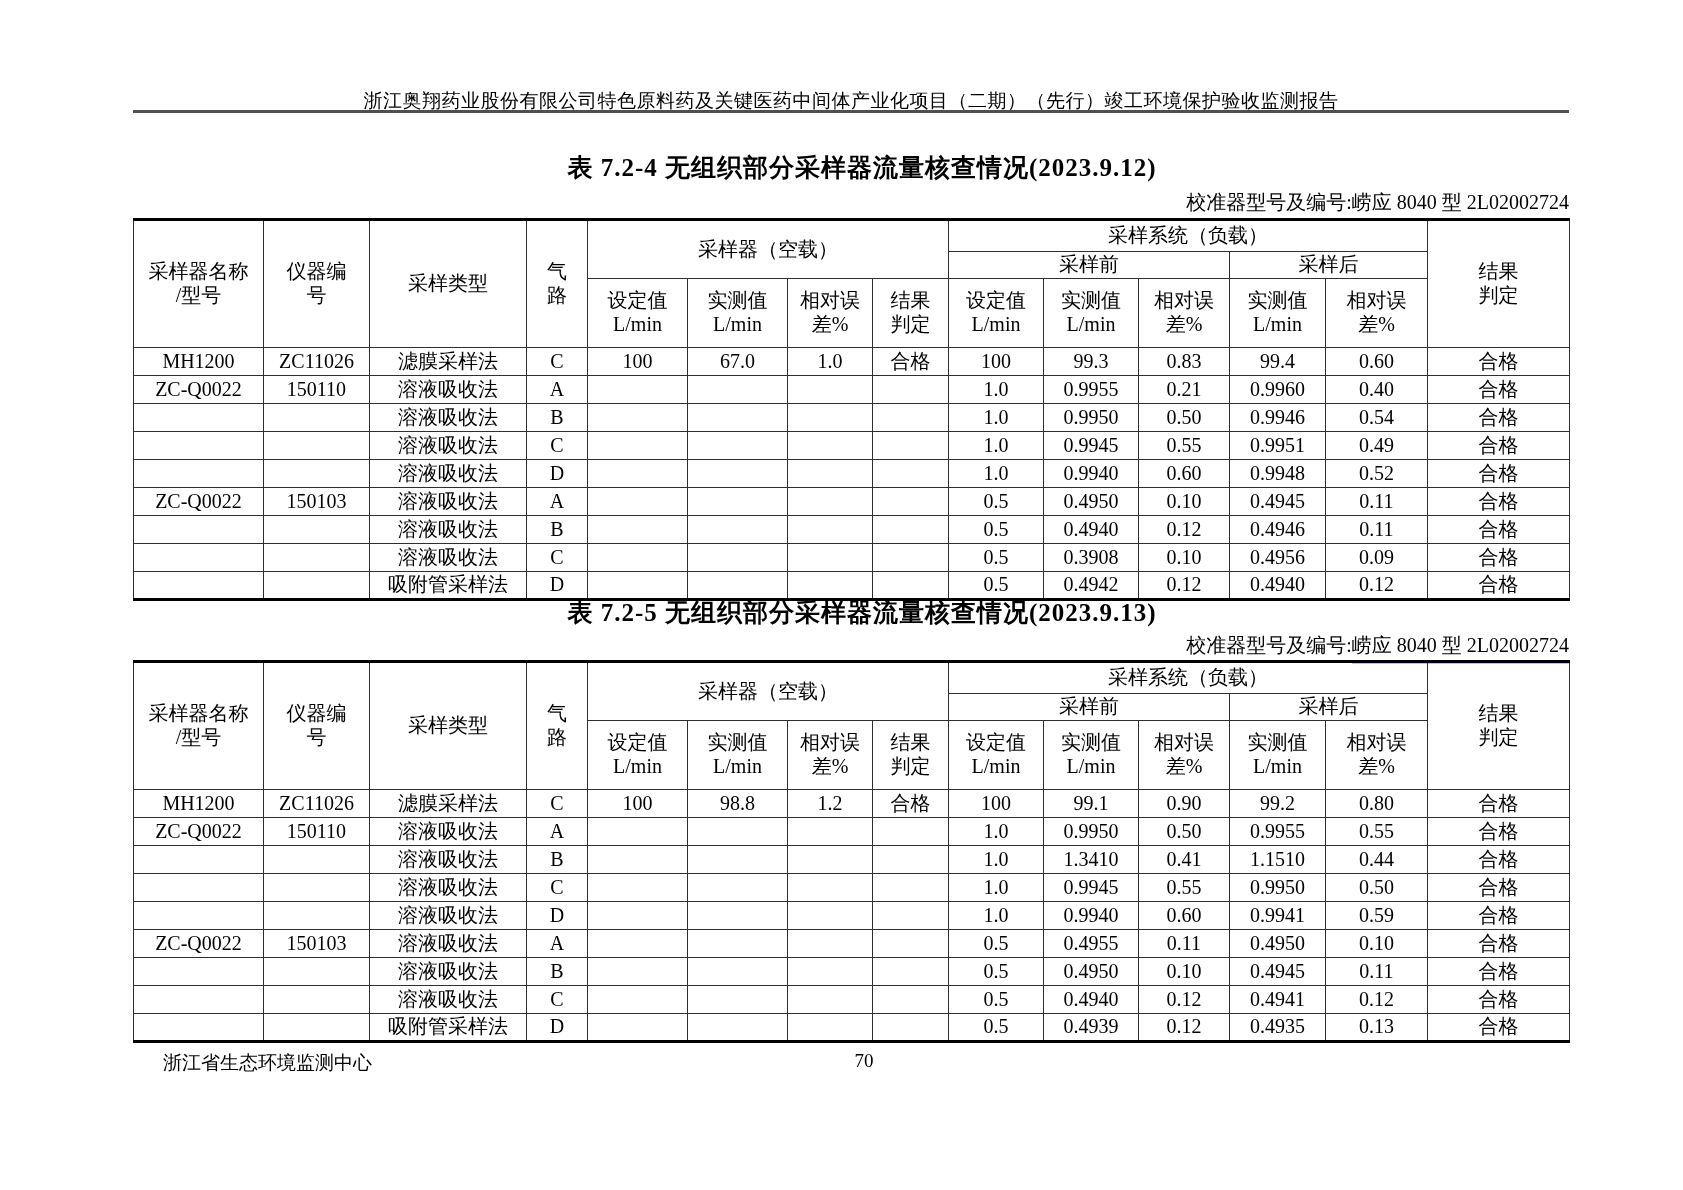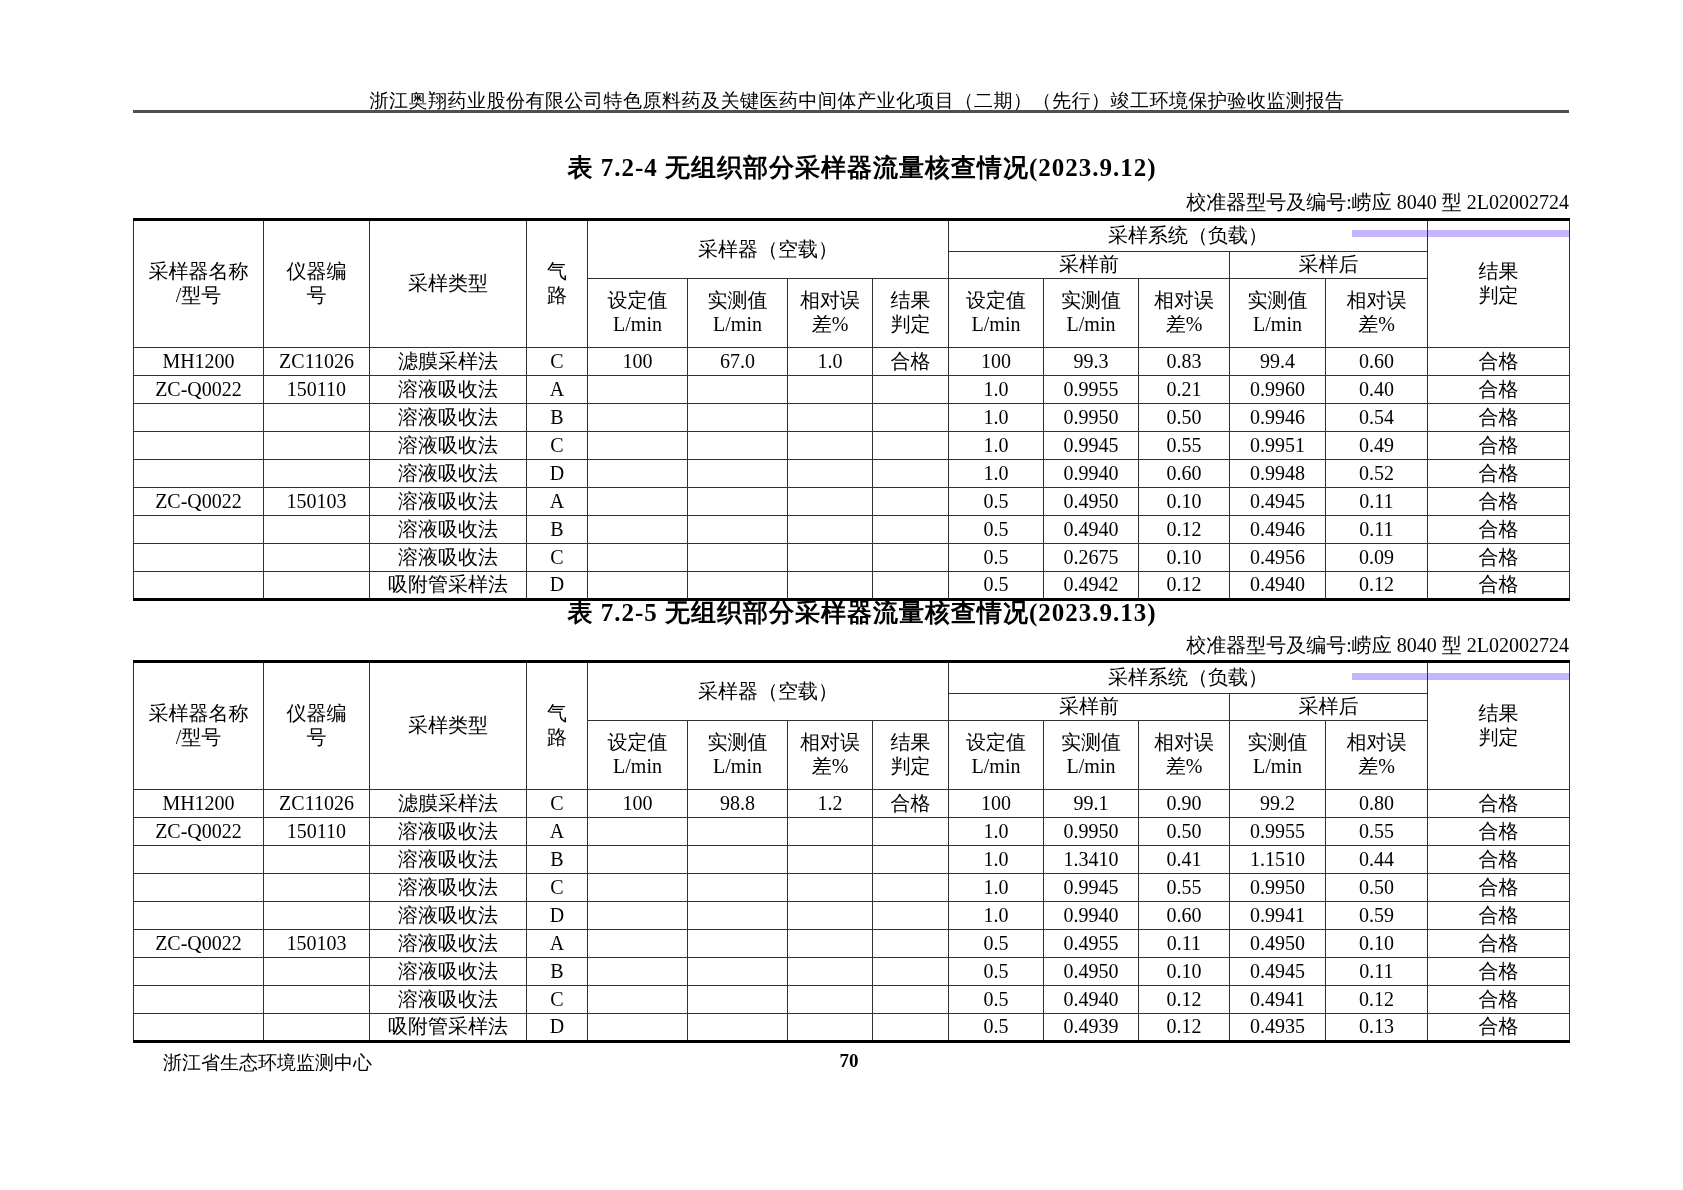--- a/index.html
+++ b/index.html
@@ -6,40 +6,40 @@
   .page{
     position:relative;
     width:1683px;height:1190px;
     margin:0 auto;
     background:#ffffff;
     font-family:"Liberation Serif","DejaVu Serif",serif;
     color:#000;
     overflow:hidden;
   }
   .doc-header-text{
-    position:absolute;top:88px;left:139px;width:1436px;
+    position:absolute;top:88px;left:133px;width:1436px;
     text-align:center;font-size:19px;letter-spacing:0.5px;white-space:nowrap;
   }
   .doc-header-rule{
     position:absolute;top:110px;left:133px;width:1436px;
     border-top:3px solid #4f4f4f;
   }
   .table-title{
     position:absolute;left:144px;width:1436px;
     text-align:center;font-weight:bold;font-size:25px;letter-spacing:1px;
   }
   .title-1{top:151px;}
   .title-2{top:596px;text-align:center;}
   .calibrator{
     position:absolute;right:114px;
     font-size:20px;white-space:nowrap;
   }
   .cal-1{top:189px;}
   .cal-2{top:632px;}
-  .calibrator .cal-value{border-bottom:7px solid #c4b5fd;padding-bottom:17px;}
+  .calibrator .cal-value{border-bottom:1px solid #c4b5fd;padding-bottom:7px;}
   table.flow{
     position:absolute;left:133px;
     width:1436px;
     border-collapse:collapse;
     table-layout:fixed;
     border-top:3px solid #000;
     border-bottom:3px solid #000;
   }
   .tbl-1{top:218px;}
   .tbl-2{top:660px;}
@@ -55,22 +55,22 @@
     overflow:hidden;
   }
   table.flow tr.h1{height:32px;}
   table.flow tr.h2{height:27px;}
   table.flow tr.h3{height:69px;}
   table.flow tbody tr{height:28px;}
   .footer-org{
     position:absolute;top:1050px;left:163px;font-size:19px;
   }
   .footer-page{
-    position:absolute;top:1050px;left:131px;width:1436px;
-    text-align:center;font-size:19px;font-weight:bold;
+    position:absolute;top:1050px;left:146px;width:1436px;
+    text-align:center;font-size:19px;
   }
 </style>
 </head>
 <body>
 
 <div class="page">
 
   <div class="doc-header-text">浙江奥翔药业股份有限公司特色原料药及关键医药中间体产业化项目（二期）（先行）竣工环境保护验收监测报告</div>
   <div class="doc-header-rule"></div>
 
@@ -249,21 +249,21 @@
         <tr>
           <td></td>
           <td></td>
           <td>溶液吸收法</td>
           <td>C</td>
           <td></td>
           <td></td>
           <td></td>
           <td></td>
           <td>0.5</td>
-          <td>0.2675</td>
+          <td>0.3908</td>
           <td>0.10</td>
           <td>0.4956</td>
           <td>0.09</td>
           <td>合格</td>
         </tr>
         <tr>
           <td></td>
           <td></td>
           <td>吸附管采样法</td>
           <td>D</td>

